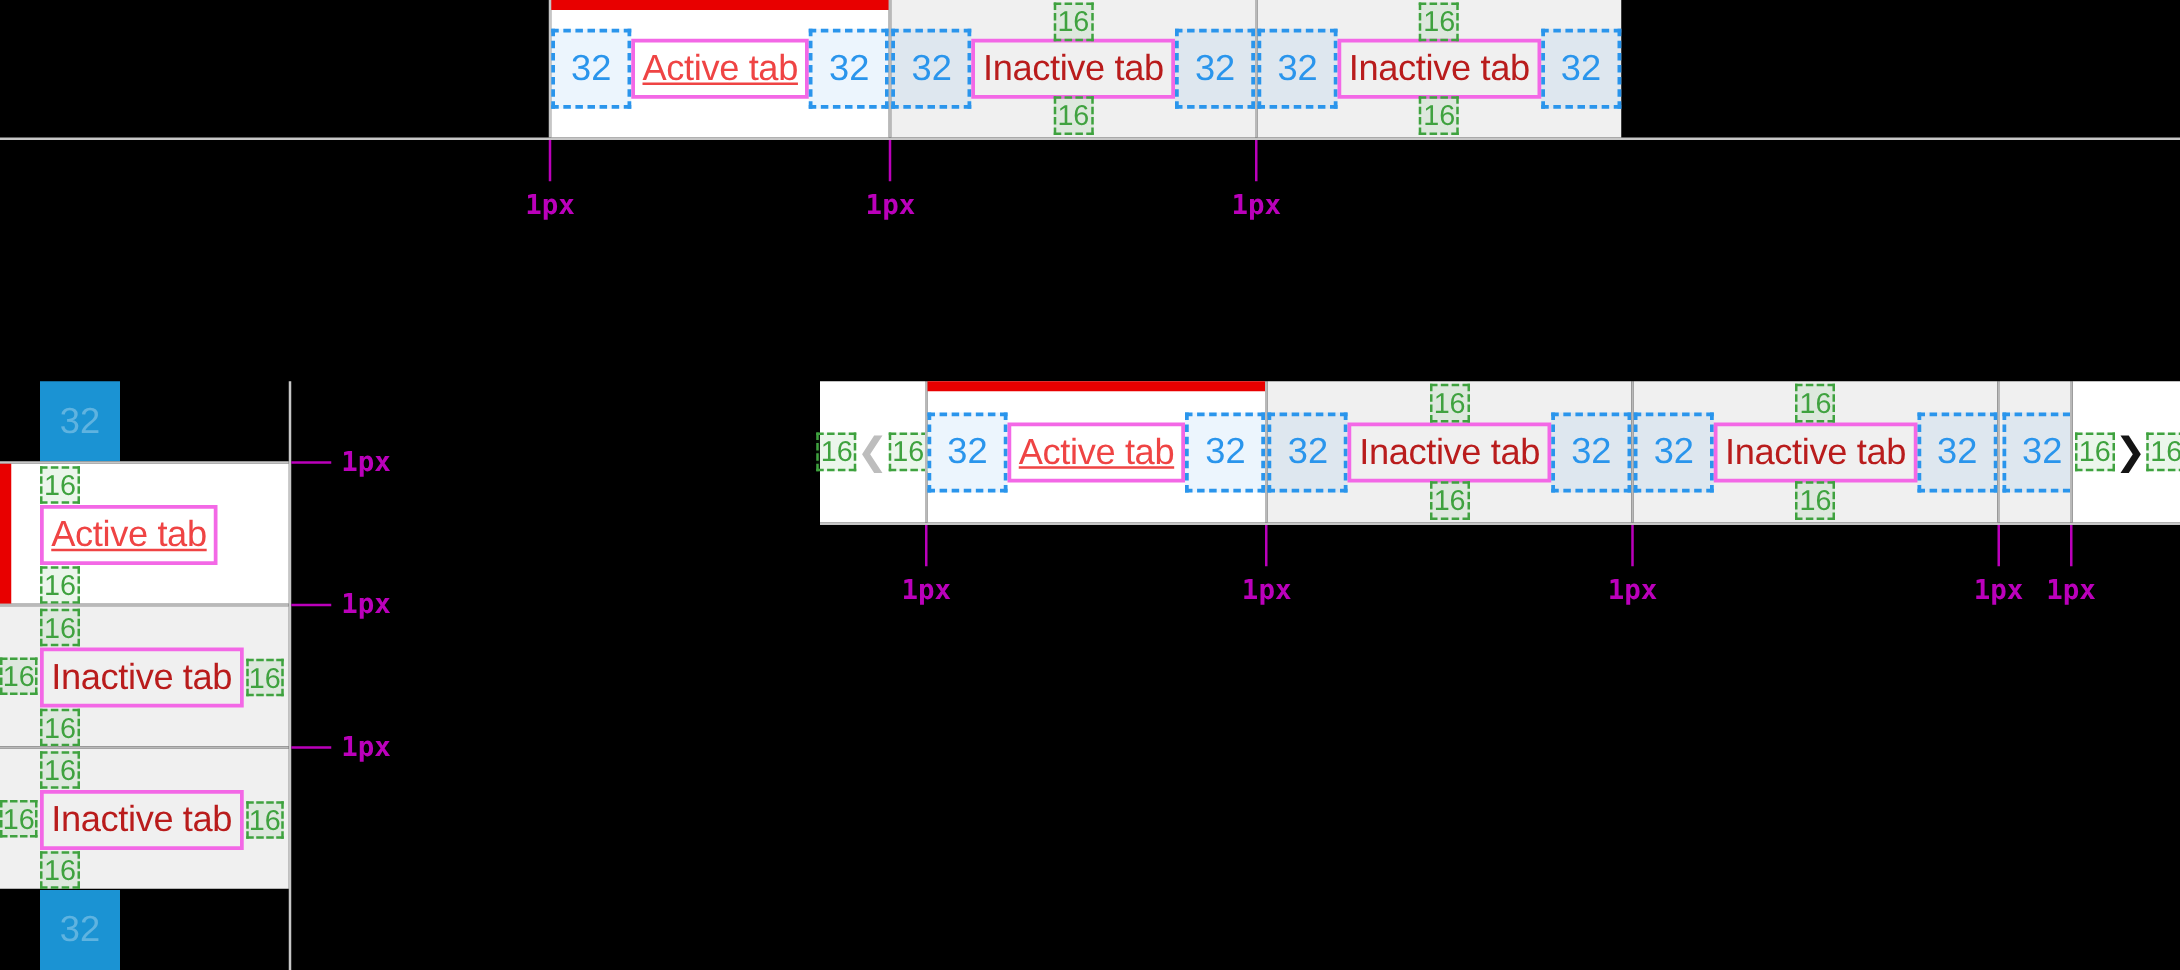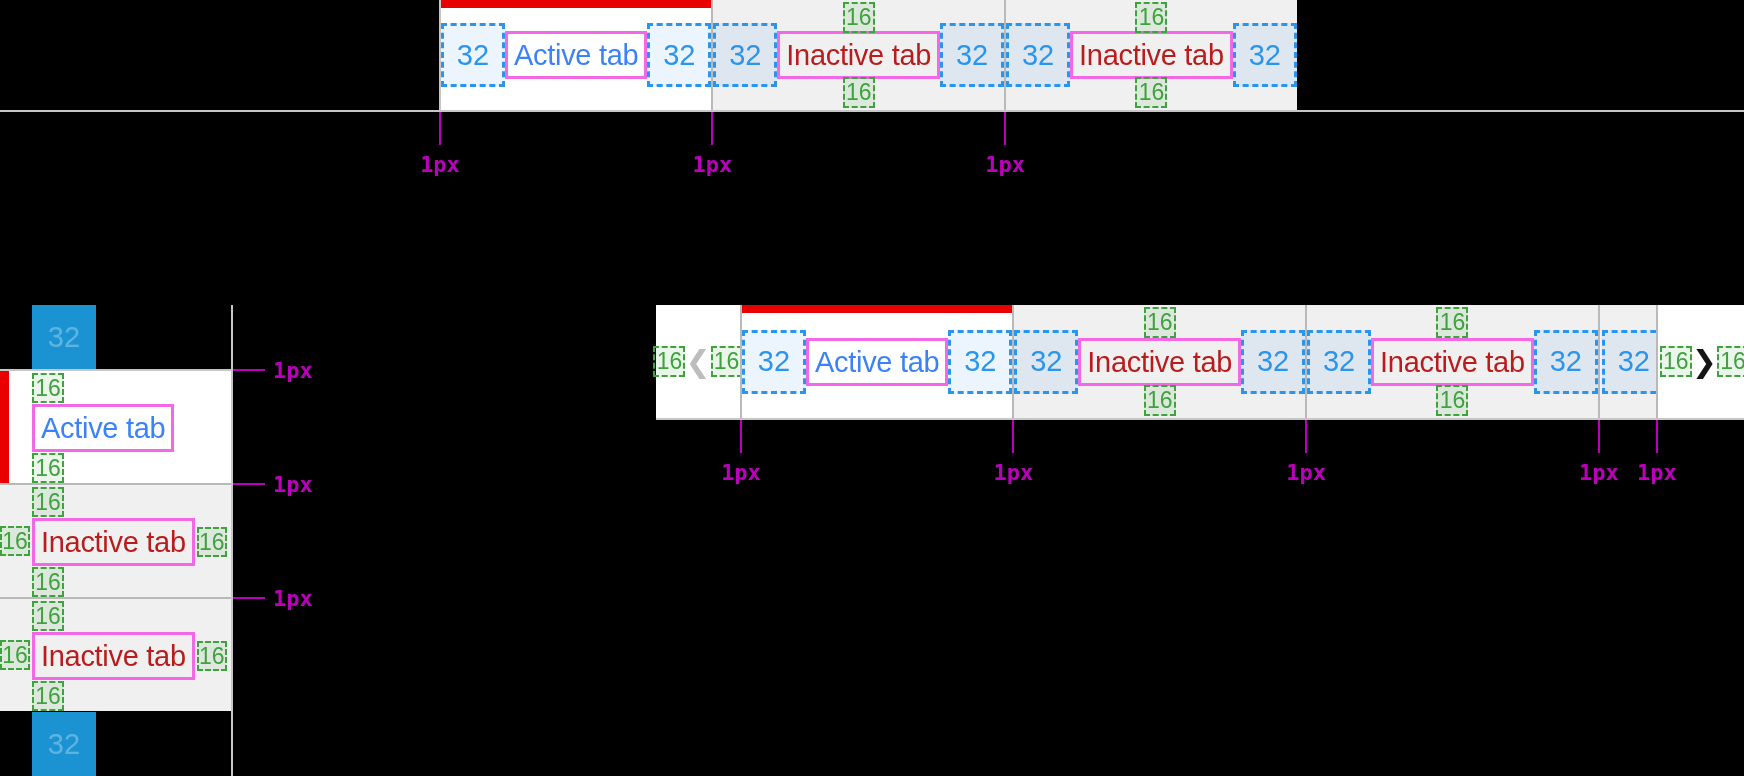--- a/index.html
+++ b/index.html
@@ -7,21 +7,21 @@
           font-family:"Liberation Sans",sans-serif;}
 
   
   .b32{flex:none;width:64px;height:64px;box-sizing:border-box;
        border:3px dashed #2a95ec;background:rgba(42,149,236,.09);color:#2a95ec;
        font-size:29px;display:flex;align-items:center;justify-content:center;}
   .g16{box-sizing:border-box;border:2px dashed #3fa23f;background:rgba(63,162,63,.10);
        color:#3fa23f;font-size:23px;display:flex;align-items:center;justify-content:center;}
   .labelbox{box-sizing:border-box;border:3px solid #f368e6;padding:1px 6px;
             font-size:29px;line-height:40px;white-space:nowrap;letter-spacing:-0.3px;}
-  .labelbox.active{color:#3b82f6;}
+  .labelbox.active{color:#ef4444;text-decoration:underline;}
   .labelbox.inactive{color:#b91c1c;}
 
   .tick-v{position:absolute;left:50%;top:calc(100% + 2px);width:2px;height:33px;
           margin-left:-1px;background:#bb00bb;}
   .tick-v-label{position:absolute;left:50%;top:calc(100% + 42px);transform:translateX(-50%);
           color:#bb00bb;font-family:"DejaVu Sans Mono",monospace;font-weight:bold;
           font-size:22px;white-space:nowrap;}
   .tick-h{position:absolute;left:calc(100% + 2px);top:0;width:32px;height:2px;background:#bb00bb;}
   .tick-h-label{position:absolute;left:calc(100% + 42px);top:50%;transform:translateY(-50%);
           color:#bb00bb;font-family:"DejaVu Sans Mono",monospace;font-weight:bold;

